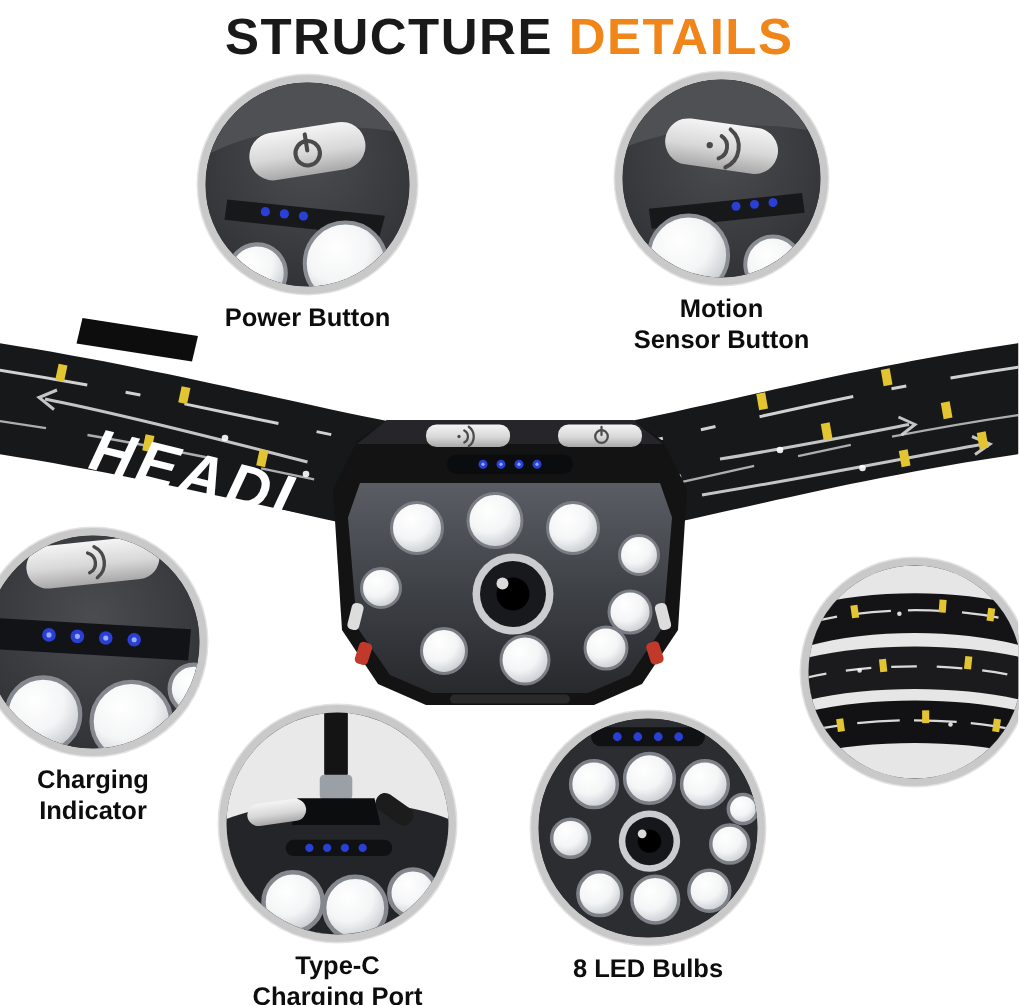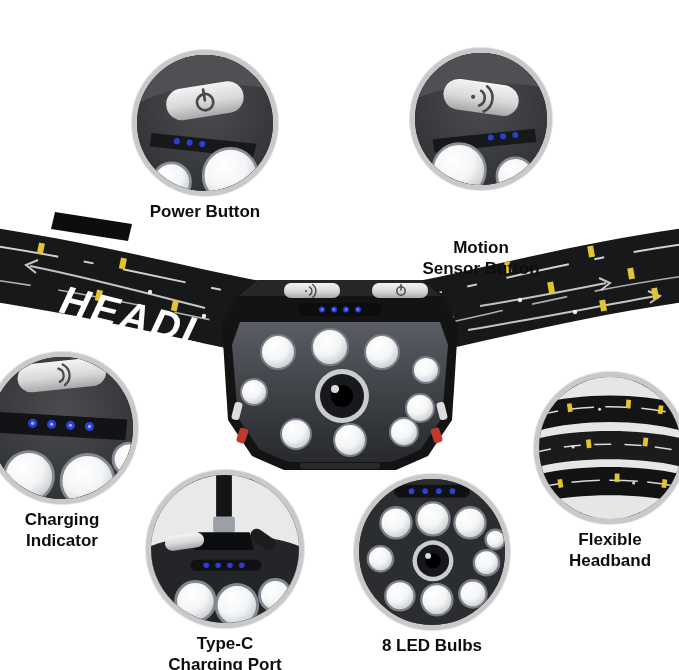--- a/index.html
+++ b/index.html
@@ -43,20 +43,24 @@
     </linearGradient>
     <radialGradient id="darkBg" cx="50%" cy="38%" r="80%">
       <stop offset="0%" stop-color="#4a4c50"></stop>
       <stop offset="100%" stop-color="#2b2c2f"></stop>
     </radialGradient>
   </defs>
 </svg>
 
 <div class="canvas">
 
+  <div class="title">
+    <span>STRUCTURE</span>
+    <span class="accent">DETAILS</span>
+  </div>
 
   <svg class="scene" viewBox="0 0 679 670">
 
     <g>
       <path d="M -5 228 C 150 252, 260 288, 340 292 C 420 288, 530 250, 684 228 L 684 302 C 530 324, 420 362, 340 366 C 260 362, 150 326, -5 302 Z" fill="#17181a"></path>
       <path d="M 55 212 L 132 224 L 128 241 L 51 229 Z" fill="#0d0d0d"></path>
 
       <path d="M -5 246 C 150 270, 260 304, 340 308 C 420 304, 530 266, 684 244" stroke="#f2f2f2" stroke-width="2" fill="none" opacity="0.85" stroke-dasharray="64 26 10 30"></path>
       <path d="M -5 280 C 150 302, 260 336, 340 340 C 420 336, 530 298, 684 276" stroke="#ffffff" stroke-width="1.6" fill="none" opacity="0.65" stroke-dasharray="36 28 88 30"></path>
 
@@ -176,21 +180,21 @@
             <circle cx="58" cy="96.6" r="3.4"></circle>
             <circle cx="72" cy="98.2" r="3.4"></circle>
           </g>
         <circle cx="103" cy="133" r="30" fill="url(#ledGrad)" stroke="#8a8e94" stroke-width="3"></circle>
         <circle cx="38" cy="140" r="21" fill="url(#ledGrad)" stroke="#8a8e94" stroke-width="3"></circle>
       </svg>
     </div>
     <figcaption class="callout-label">Power Button</figcaption>
   </figure>
 
-  <figure class="callout" style="left:406px; top:48px; width:150px;gap:42px;">
+  <figure class="callout" style="left:406px; top:48px; width:150px;">
     <div class="circle" style="width:142px; height:142px;">
       <svg viewBox="0 0 150 150">
         <rect width="150" height="150" fill="url(#darkBg)"></rect>
         <path d="M 0 0 H 150 V 40 C 100 30, 45 34, 0 52 Z" fill="#4e5054"></path>
         <g transform="rotate(8 75 51)">
           <rect x="32" y="33" width="86" height="35" rx="17.5" fill="url(#btnGrad)"></rect>
           <g stroke="#4a4a4a" stroke-width="3" fill="none" stroke-linecap="round">
             <circle cx="66" cy="51" r="2.4" fill="#4a4a4a" stroke="none"></circle>
             <path d="M 74 43 a 9.5 9.5 0 0 1 0 17"></path>
             <path d="M 80 37 a 17 17 0 0 1 0 29"></path>
@@ -334,17 +338,15 @@
             <rect x="130" y="108" width="5" height="9" transform="rotate(8 132 112)"></rect>
           </g>
           <g fill="#ffffff" opacity="0.85">
             <circle cx="64" cy="34" r="1.6"></circle>
               <circle cx="36" cy="74" r="1.6"></circle>
               <circle cx="100" cy="112" r="1.6"></circle>
           </g>
         </g>
       </svg>
     </div>
-    <figcaption class="callout-label">Flexible
-Headband</figcaption>
   </figure>
 
 </div>
 
 </body></html>

